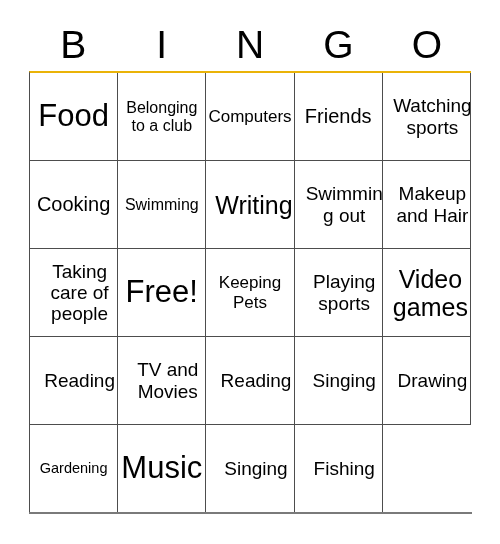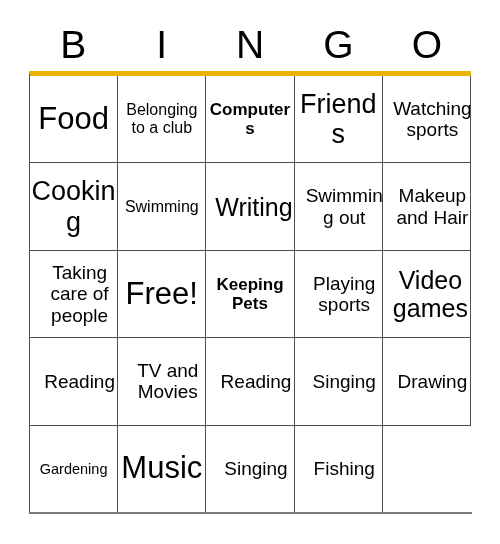--- a/index.html
+++ b/index.html
@@ -48,21 +48,21 @@
   
   #bingo-grid {
     position: absolute;
     left: 29px;
     top: 71px;
     width: 442px;
     height: 442px;
     display: grid;
     grid-template-columns: repeat(5, 1fr);
     grid-template-rows: repeat(5, 1fr);
-    border-top: 5px solid #eab308;
+    border-top: 2px solid #eab308;
     border-left: 1px solid #4d4d4d;
     box-sizing: border-box;
     background: #ffffff;
   }
   .cell {
     border-right: 1px solid #4d4d4d;
     border-bottom: 1px solid #4d4d4d;
     box-sizing: border-box;
     display: flex;
     align-items: center;
@@ -77,23 +77,23 @@
     text-align: center;
     line-height: 1.12;
     color: #000;
     word-wrap: break-word;
     overflow-wrap: break-word;
   }
 
   
   .fs-xxl .cell-text { font-size: 31px; }
   .fs-xl  .cell-text { font-size: 25px; margin-left: 8px; }
-  .fs-lg  .cell-text { font-size: 27px; }
+  .fs-lg  .cell-text { font-size: 20px; }
   .fs-md  .cell-text { font-size: 19px; margin-left: 12px; }
-  .fs-sm  .cell-text { font-size: 17px; font-weight: bold; }
+  .fs-sm  .cell-text { font-size: 17px; }
   .fs-xs  .cell-text { font-size: 16px; }
   .fs-xxs .cell-text { font-size: 14.5px; }
 
   
   #grid-bottom-edge {
     position: absolute;
     left: 29px;
     top: 512px;
     width: 443px;
     height: 2px;

